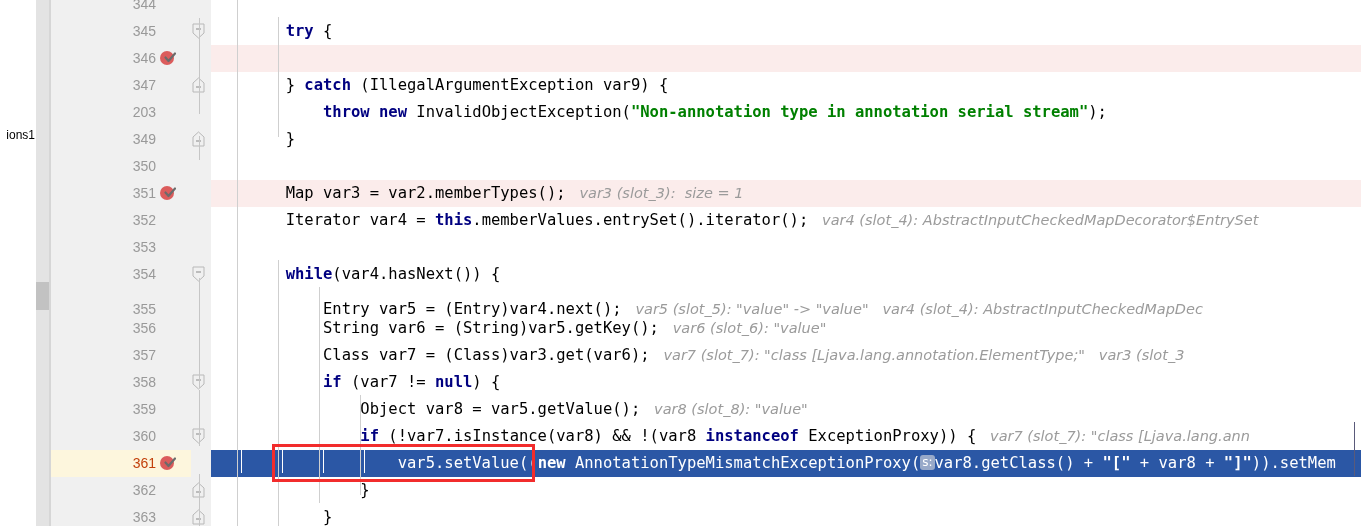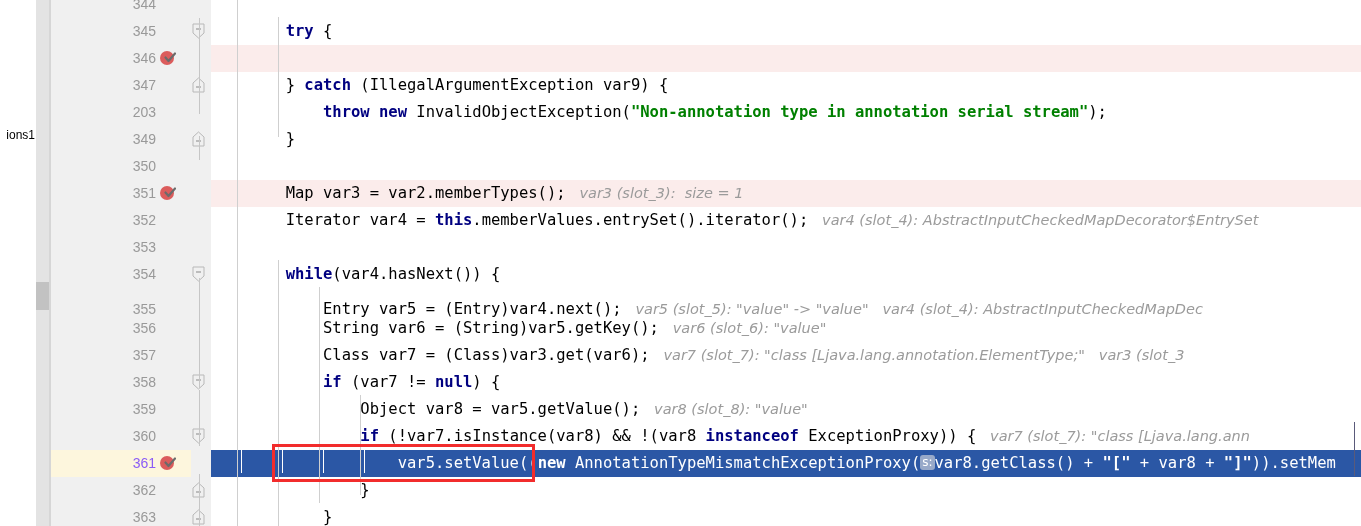--- a/index.html
+++ b/index.html
@@ -114,21 +114,21 @@
     font-family: "Liberation Sans", sans-serif;
     font-size: 14px;
     color: #999999;
   }
   .row.exec-line .ln-bg {
     position: absolute;
     left: 0; top: 0;
     width: 140px; height: 27px;
     background: #fdf6dd;
   }
-  .row.exec-line .ln { color: #8b5cf6; }
+  .row.exec-line .ln { color: #c2410c; }
 
   .bp {
     position: absolute;
     left: 109px;
     top: 6px;
     width: 15px; height: 15px;
   }
   .bp .circ {
     position: absolute;
     left: 0; top: 0;

